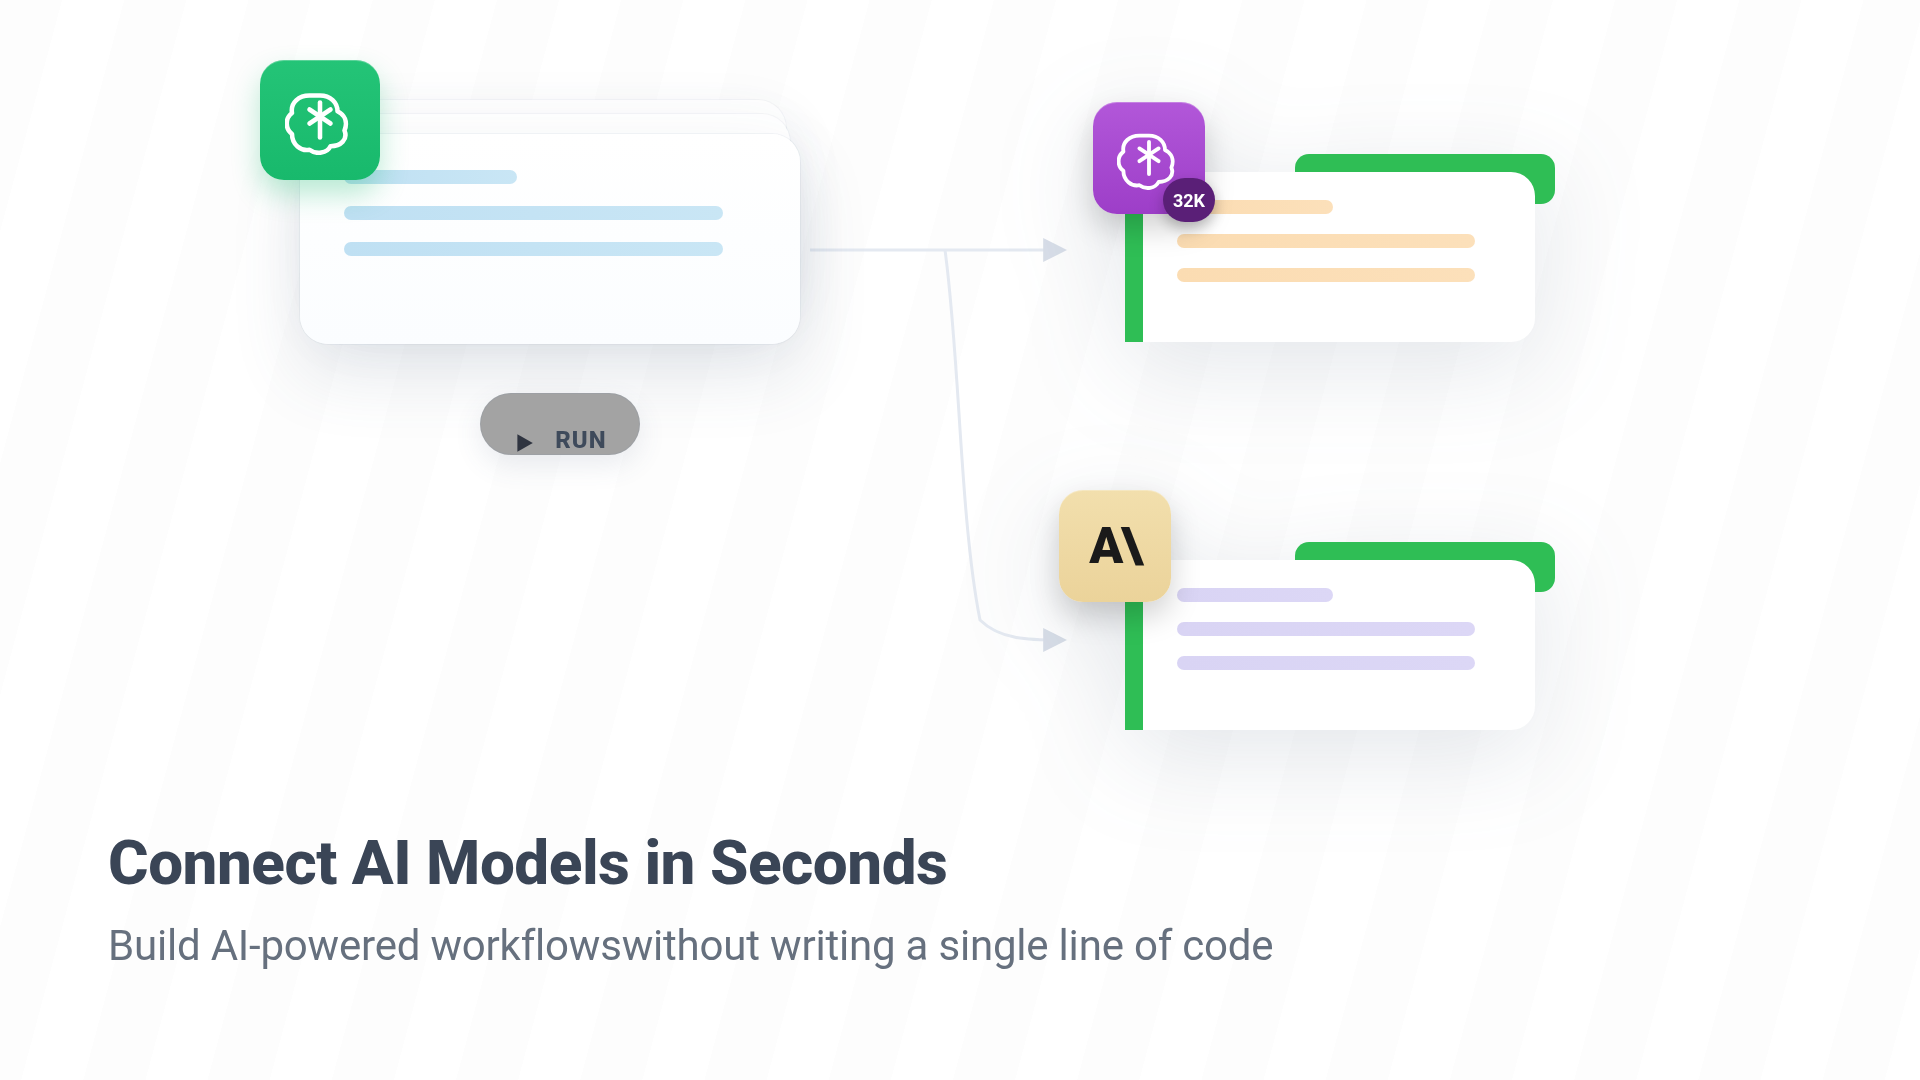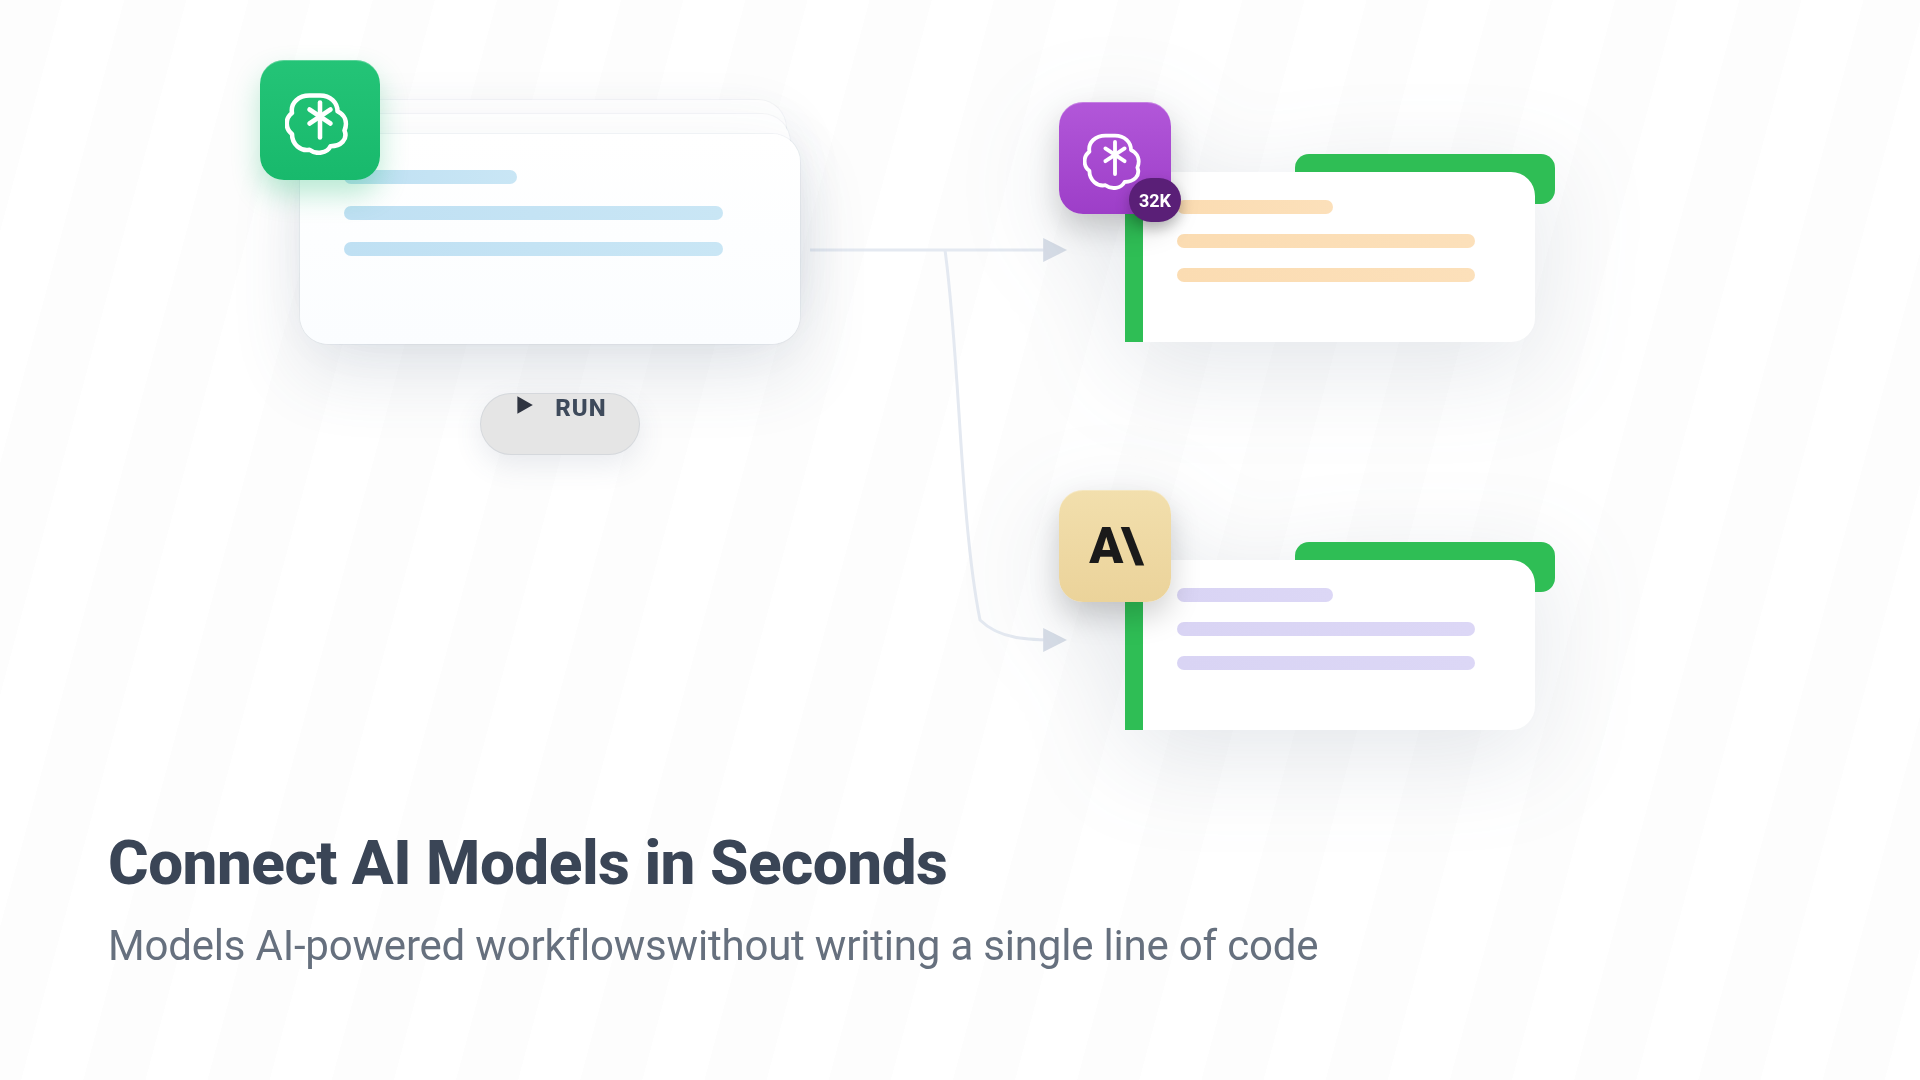--- a/index.html
+++ b/index.html
@@ -69,25 +69,25 @@
     background: linear-gradient(180deg,#24c477,#18b96c);
     box-shadow: 0 14px 28px rgba(24,185,108,0.30), inset 0 1px 0 rgba(255,255,255,0.25);
     display: flex; align-items: center; justify-content: center;
   }
 
   
   .run-pill {
     position: absolute;
     left: 480px; top: 393px;
     width: 160px; height: 62px;
-    background: #e5e5e5;
+    background: #a3a3a3;
     border-radius: 40px;
     box-shadow: 0 10px 28px rgba(70,90,120,0.12);
     border: 1px solid rgba(120,140,170,0.14);
-    display: flex; align-items: flex-start; justify-content: center;
+    display: flex; align-items: flex-end; justify-content: center;
     gap: 20px;
     cursor: pointer;
   }
   .run-pill span {
     font-weight: 800;
     font-size: 24px;
     letter-spacing: 1px;
     color: #3e4a5b;
   }
 
@@ -131,20 +131,21 @@
   .out-icon {
     position: absolute;
     left: -66px; top: -70px;
     width: 112px; height: 112px;
     border-radius: 24px;
     box-shadow: 0 14px 30px rgba(0,0,0,0.18), inset 0 1px 0 rgba(255,255,255,0.25);
     display: flex; align-items: center; justify-content: center;
   }
   .out-card.top .out-icon {
     background: linear-gradient(180deg,#b257d9,#9d3ec8);
+    margin-left: 34px;
   }
   .out-icon .badge {
     position: absolute;
     right: -10px; bottom: -8px;
     min-width: 52px; height: 44px;
     padding: 0 10px;
     border-radius: 22px;
     background: #5a1f77;
     color: #fff;
     font-size: 18px;
@@ -267,14 +268,14 @@
     </div>
     <div class="out-icon">
       <span class="logo">A\</span>
     </div>
   </div>
 
 </div>
 
 <div class="headline">
   <h1>Connect AI Models in Seconds</h1>
-  <p>Models AI-powered workflowswithout writing a single line of code</p>
+  <p>Build AI-powered workflowswithout writing a single line of code</p>
 </div>
 
 </body></html>

